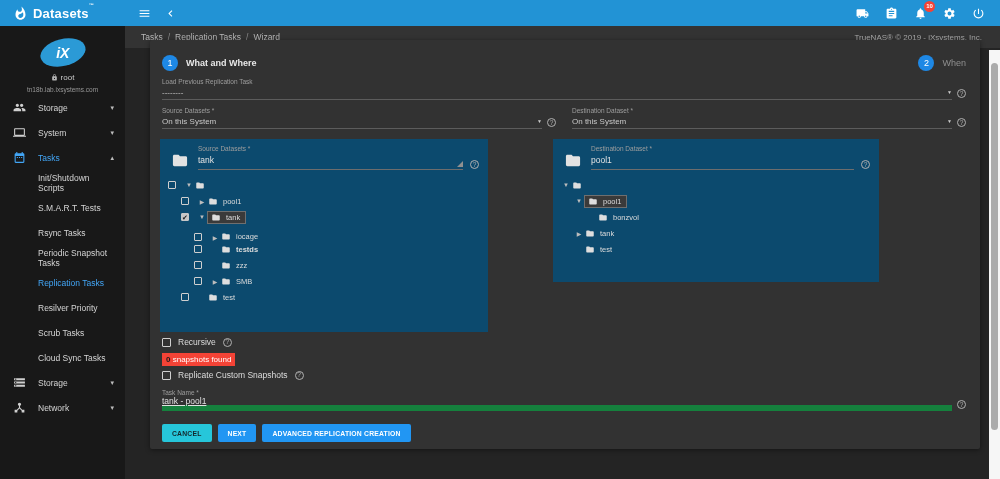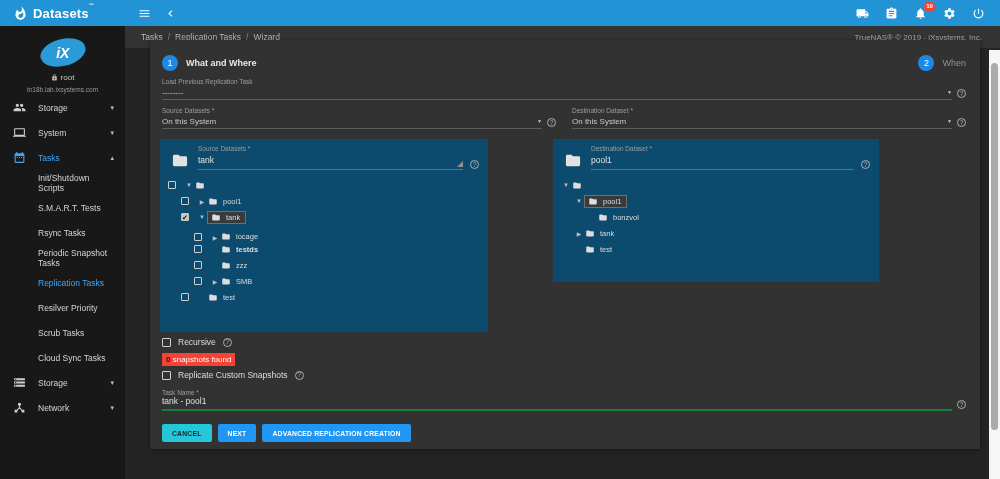--- a/index.html
+++ b/index.html
@@ -107,22 +107,22 @@
     font-size:8.5px; color:#dcdcdc; }
   .check-row .cb { width:9px; height:9px; margin-right:0; }
   .check-row .help { margin-bottom:0; }
   .row-recursive { top:297px; }
   .row-replicate { top:330px; }
   .snap-badge { position:absolute; top:313px; left:12px; background:#f44336; color:#fff;
     font-size:8px; padding:2px 4px; }
   .snap-badge .count { color:#1c1c1c; font-weight:bold; }
 
   .taskname { position:absolute; top:349px; left:12px; right:14px; }
-  .value-line { flex:1; border-bottom:2px solid #15803d; height:15px; display:flex;
-    align-items:flex-start; font-size:8.5px; color:#e0e0e0; }
+  .value-line { flex:1; border-bottom:6px solid #15803d; height:15px; display:flex;
+    align-items:flex-start; font-size:8.5px; color:#e0e0e0;text-decoration:underline; }
 
   .buttons { position:absolute; top:384px; left:12px; display:flex; gap:6px; }
   .btn { height:18px; display:flex; align-items:center; padding:0 10px; font-size:6.8px;
     font-weight:bold; border:none; border-radius:2px; cursor:pointer;
     font-family:"Liberation Sans", sans-serif; letter-spacing:.2px; }
   .btn-cyan { background:#26c6da; color:#14272b; }
   .btn-blue { background:#2196f3; color:#fff; }
 
   .vscrollbar { position:absolute; right:0; top:50px; bottom:0; width:11px; background:#f6f6f6; z-index:7; }
   .vthumb { position:absolute; top:13px; left:2px; width:7px; height:367px;

